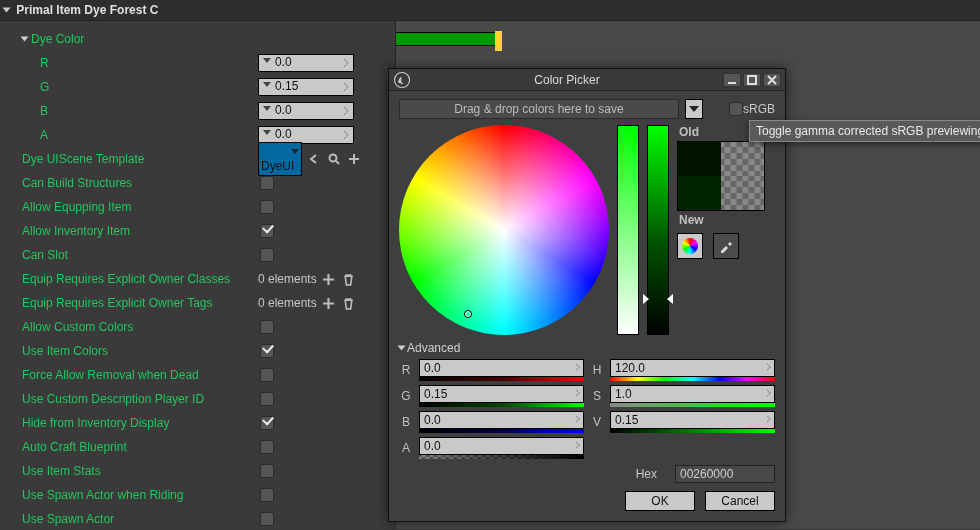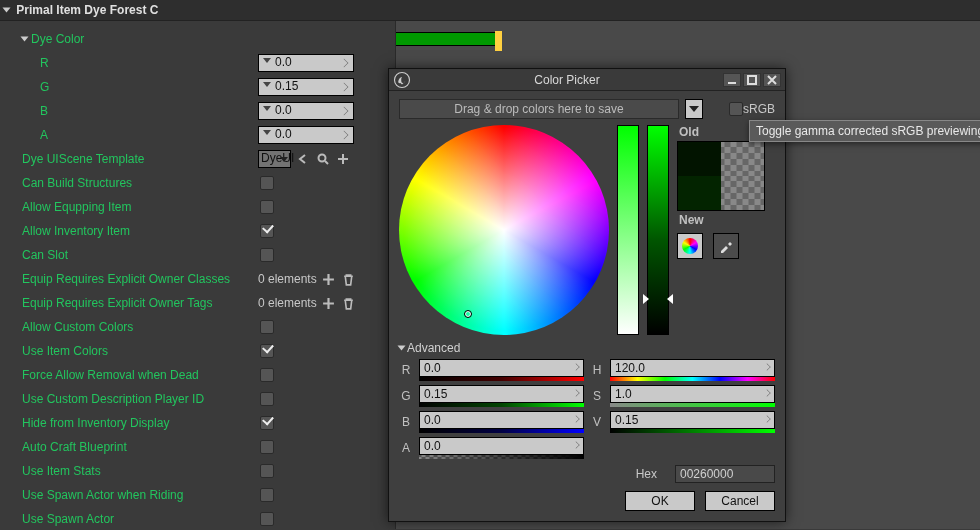--- a/index.html
+++ b/index.html
@@ -23,21 +23,21 @@
   background-blend-mode: normal;
   border:1px solid #000;
 }
 .swatch-bar::before{content:'';position:absolute;left:0;top:0;width:50%;height:100%;background:repeating-conic-gradient(#777 0 25%, #555 0 50%) 50%/10px 10px;}
 .swatch-bar::after{content:'';position:absolute;right:-3px;top:-2px;width:5px;height:18px;border:1px solid #ffd040;background:#ffd040;}
 
 .num-in { width:96px; height:18px; background:#c9c9c9; color:#111; border:1px solid #000; padding:0 3px 0 16px; position:relative; }
 .num-in::before{content:'';position:absolute;left:4px;top:3px;width:0;height:0;border-top:5px solid #444;border-left:4px solid transparent;border-right:4px solid transparent;}
 .num-in::after{content:'';position:absolute;right:3px;top:2px;width:11px;height:11px;border:1px solid #555;border-left:none;border-bottom:none;transform:rotate(45deg) scale(.5);}
 
-.sel { width:33px; height:18px; background:#737373;color:#111;border:1px solid #000;padding:0 2px;position:relative;}
+.sel { width:44px; height:18px; background:#0369a1;color:#111;border:1px solid #000;padding:16px 2px;position:relative;}
 .sel::after{content:'';position:absolute;right:2px;top:6px;width:0;height:0;border-top:5px solid #222;border-left:4px solid transparent;border-right:4px solid transparent;}
 .icon-mini{width:16px;height:16px;display:flex;align-items:center;justify-content:center;color:#ccc;cursor:pointer;}
 .icon-mini svg{width:12px;height:12px;stroke:#bbb;fill:none;stroke-width:2;}
 
 .chk{width:14px;height:14px;background:#555;border:1px solid #2a2a2a;border-radius:2px;margin-left:2px;position:relative;}
 .chk.on::after{content:'';position:absolute;left:2px;top:-1px;width:8px;height:5px;border-left:2px solid #eee;border-bottom:2px solid #eee;transform:rotate(-48deg);}
 
 .elem-label{color:#c8c8c8;}
 .btn-ic{width:16px;height:16px;display:flex;align-items:center;justify-content:center;color:#bbb;}
 .btn-ic svg{width:13px;height:13px;fill:#bbb;}

